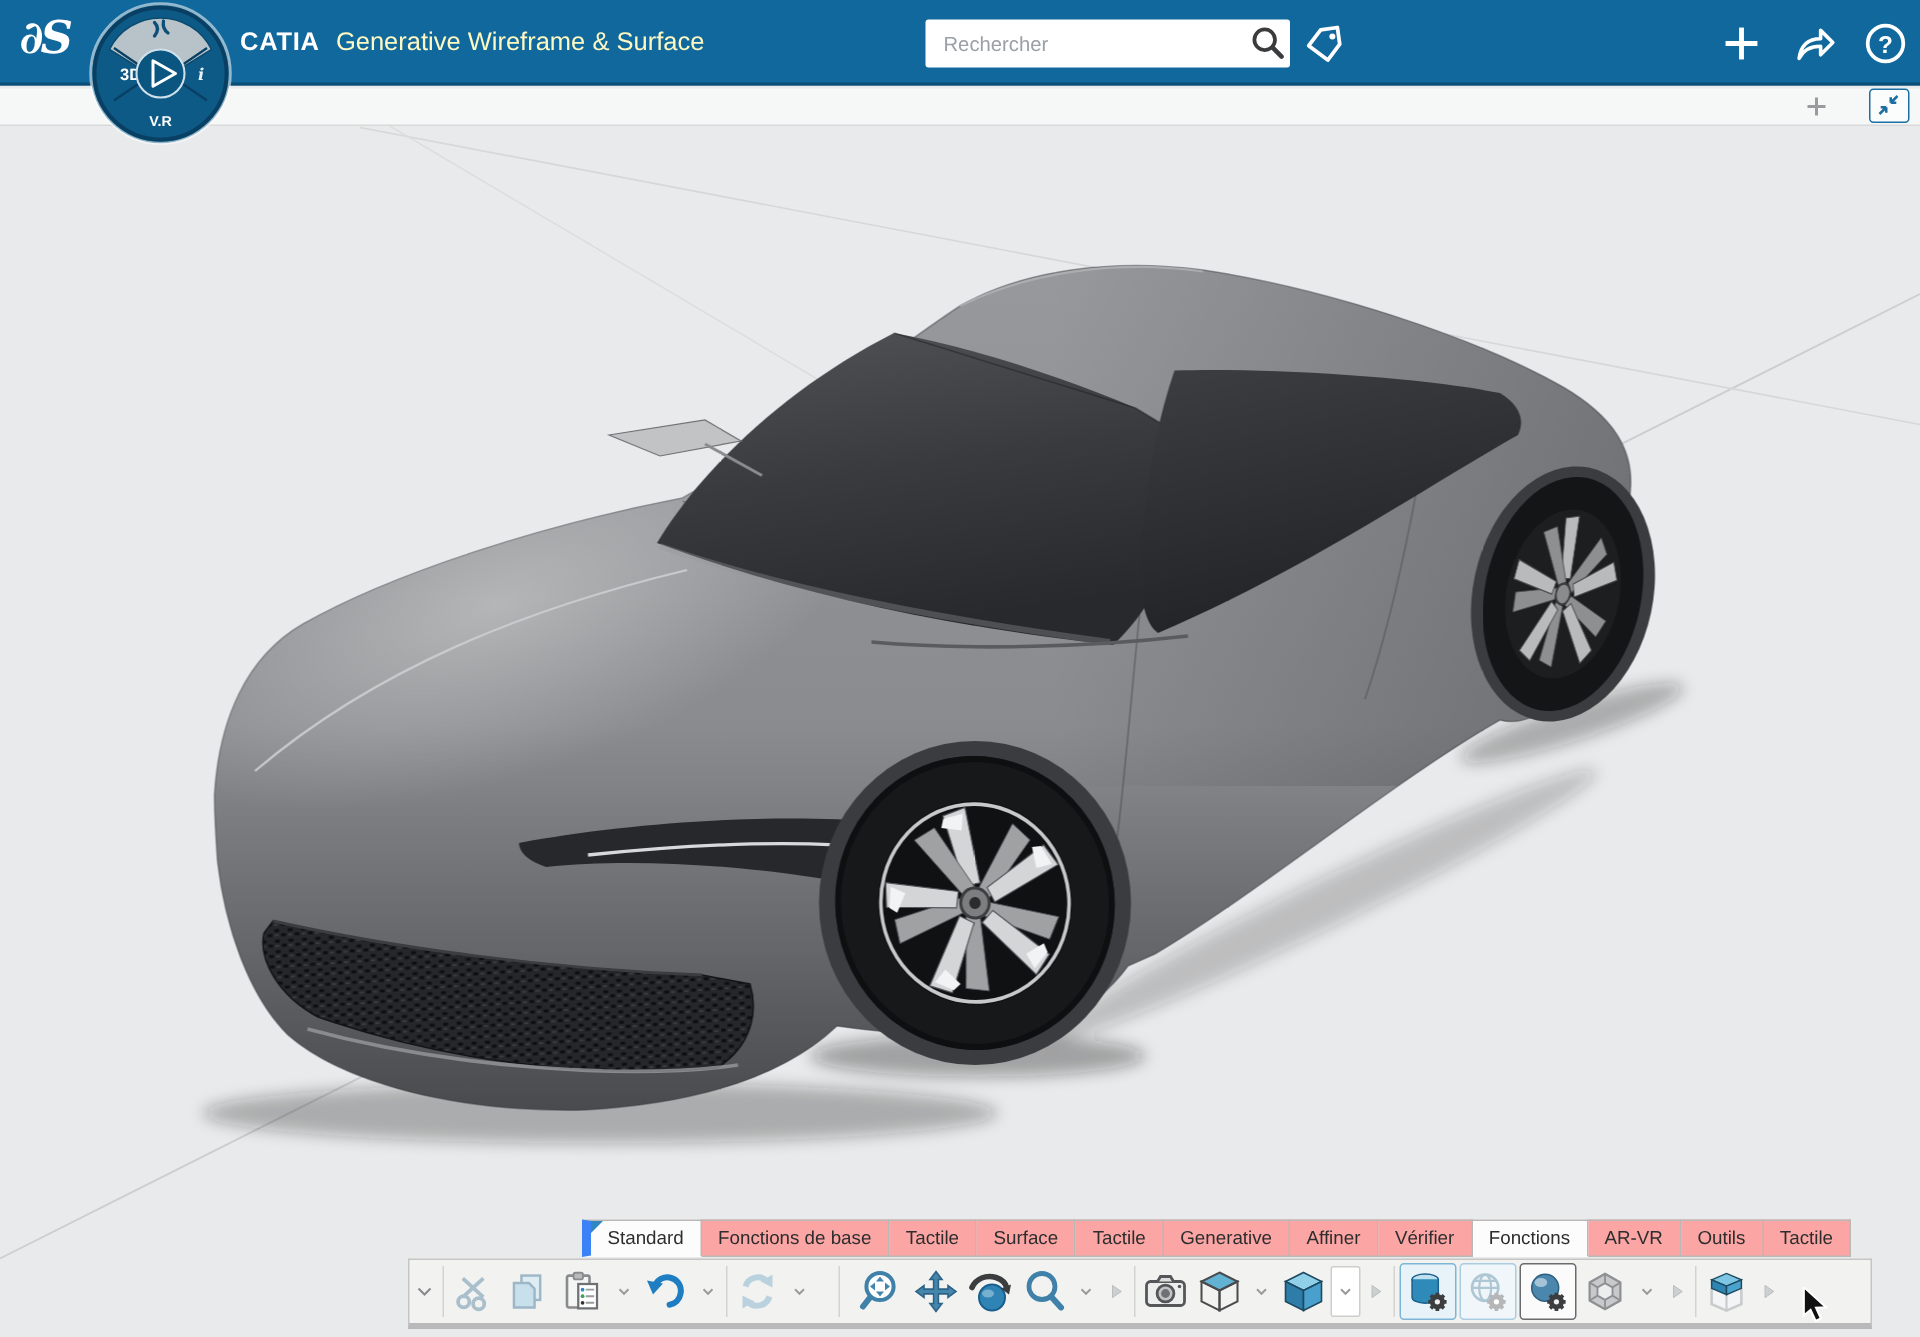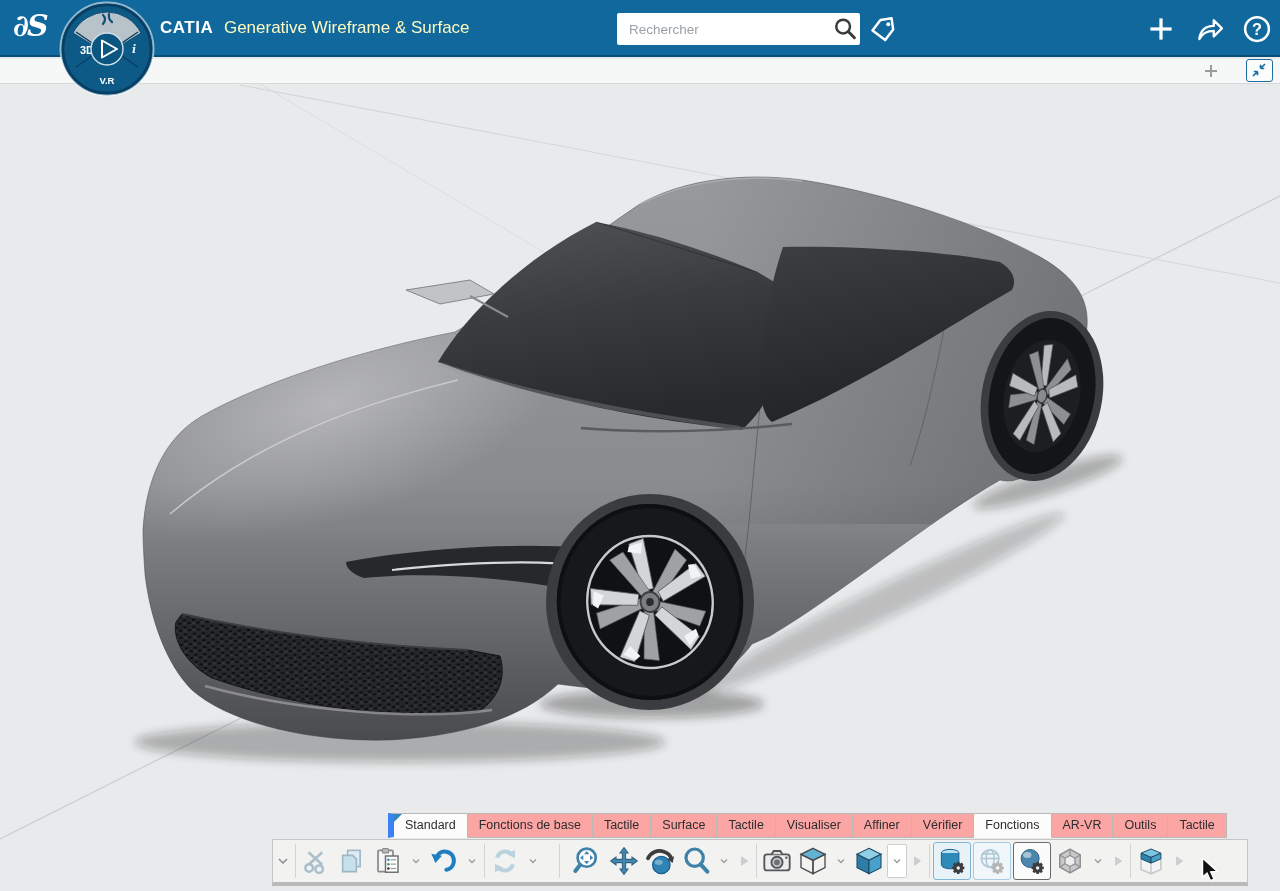--- a/index.html
+++ b/index.html
@@ -268,21 +268,21 @@
   </g>
 </svg>
 </div>
 
 <div id="tabbar">
   <div class="tab active"><span class="corner"></span><span>Standard</span></div>
   <div class="tab"><span>Fonctions de base</span></div>
   <div class="tab"><span>Tactile</span></div>
   <div class="tab"><span>Surface</span></div>
   <div class="tab"><span>Tactile</span></div>
-  <div class="tab"><span>Visualiser</span></div>
+  <div class="tab"><span>Generative</span></div>
   <div class="tab"><span>Affiner</span></div>
   <div class="tab"><span>Vérifier</span></div>
   <div class="tab active"><span>Fonctions</span></div>
   <div class="tab"><span>AR-VR</span></div>
   <div class="tab"><span>Outils</span></div>
   <div class="tab"><span>Tactile</span></div>
 </div>
 
 <div id="toolbar">
   <div class="ti small">

